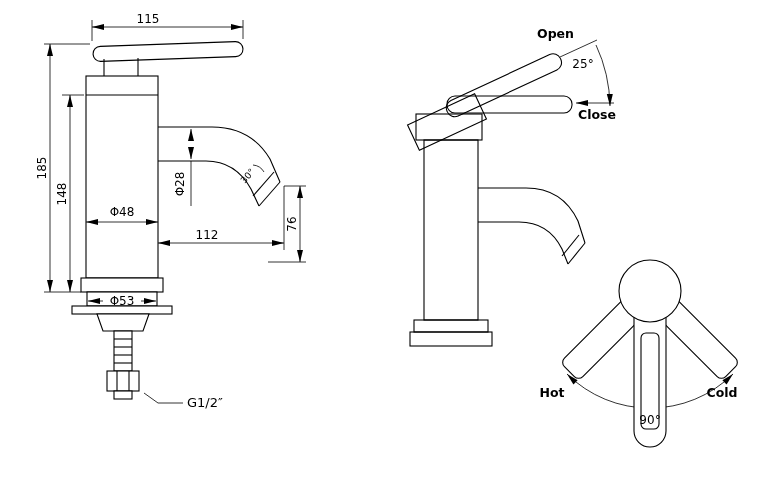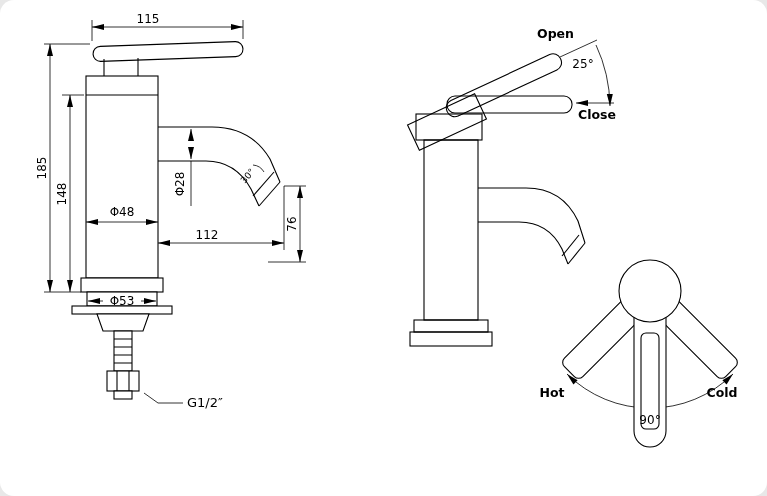--- a/index.html
+++ b/index.html
@@ -1,18 +1,18 @@
 <!DOCTYPE html>
 <html><head>
 <meta charset="utf-8">
 <style>
   html,body{margin:0;padding:0;background:#e8e8e8;}
   .canvas{
     position:relative;width:767px;height:496px;background:#ffffff;
-    font-family:"DejaVu Sans",sans-serif;overflow:hidden;border-radius:14px;
+    font-family:"DejaVu Sans",sans-serif;overflow:hidden;
   }
   svg{display:block}
   
   .solid{fill:#ffffff;stroke:#000000;stroke-width:1.1}
   .outline{fill:none;stroke:#000000;stroke-width:1.1}
   
   .dim{fill:none;stroke:#000000;stroke-width:0.8}
   .dim-text{font-size:12px;fill:#000000}
   .dim-text-sm{font-size:9px;fill:#000000}
   .lbl{font-size:12.5px;font-weight:bold;fill:#000000}

